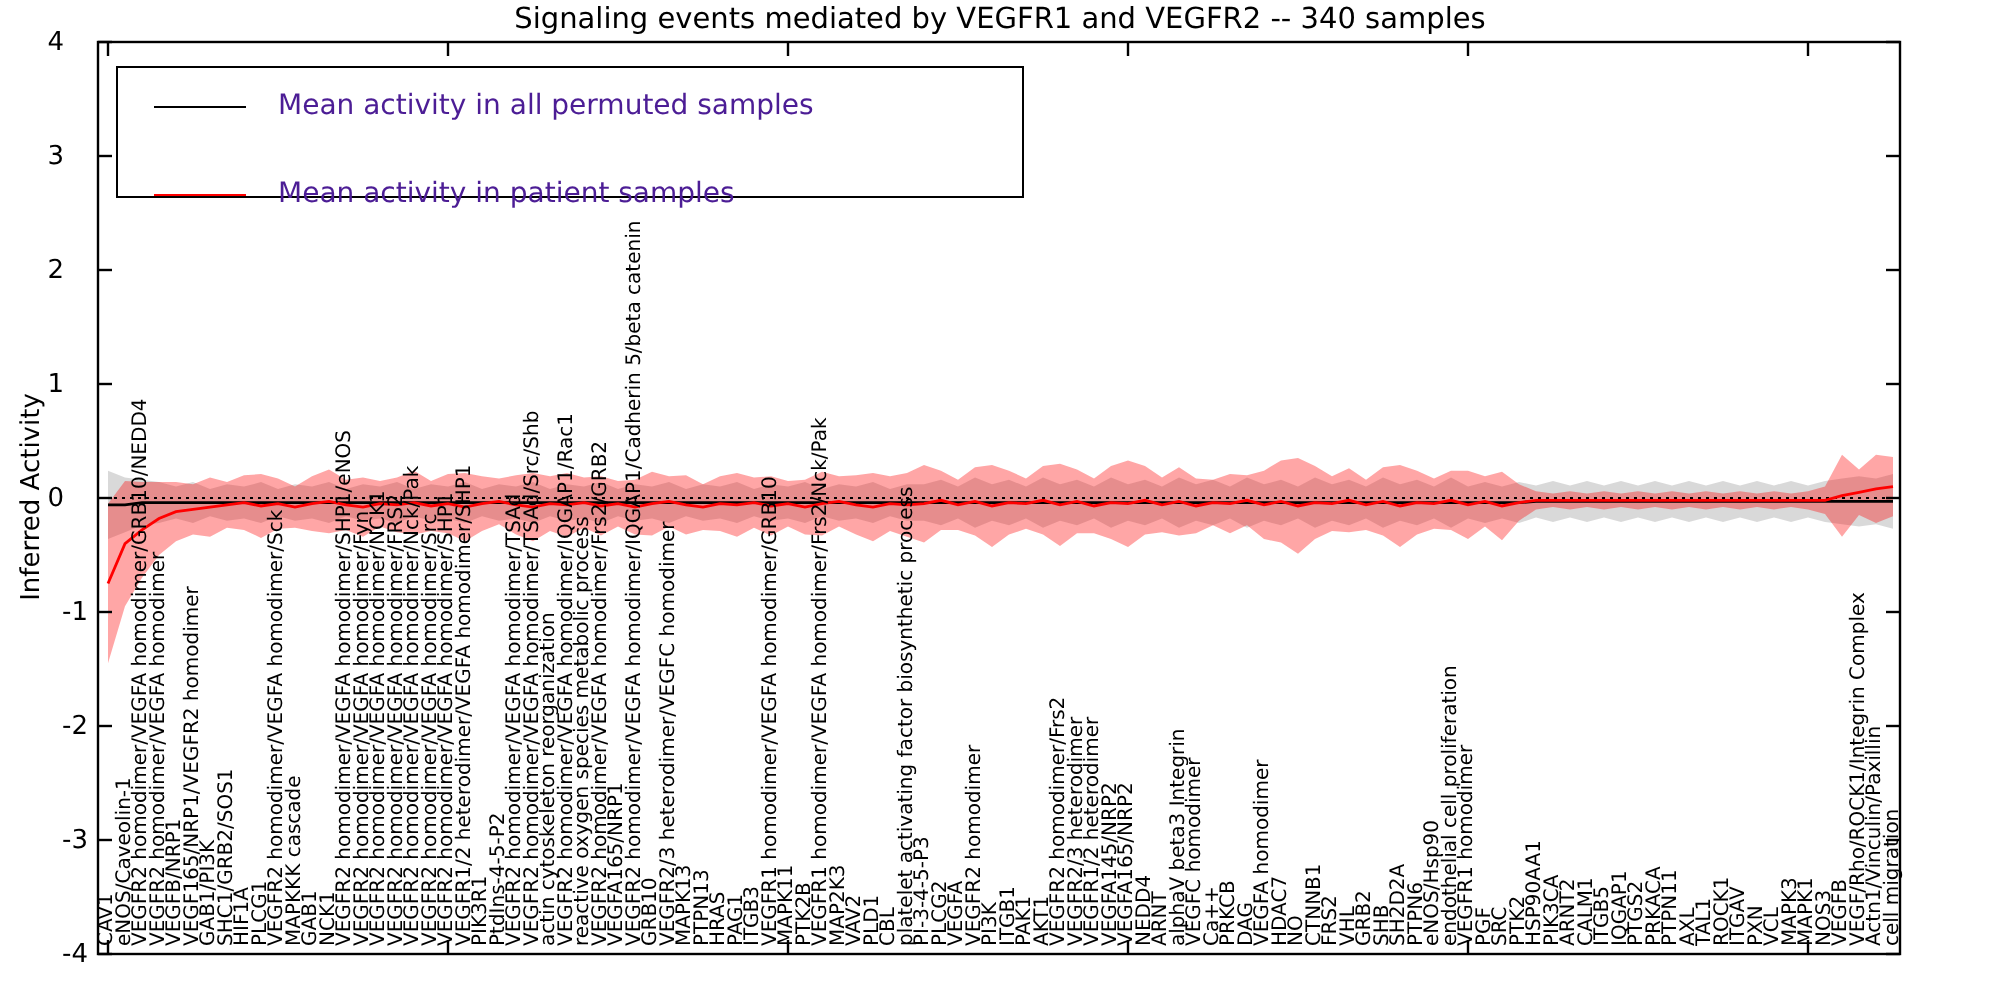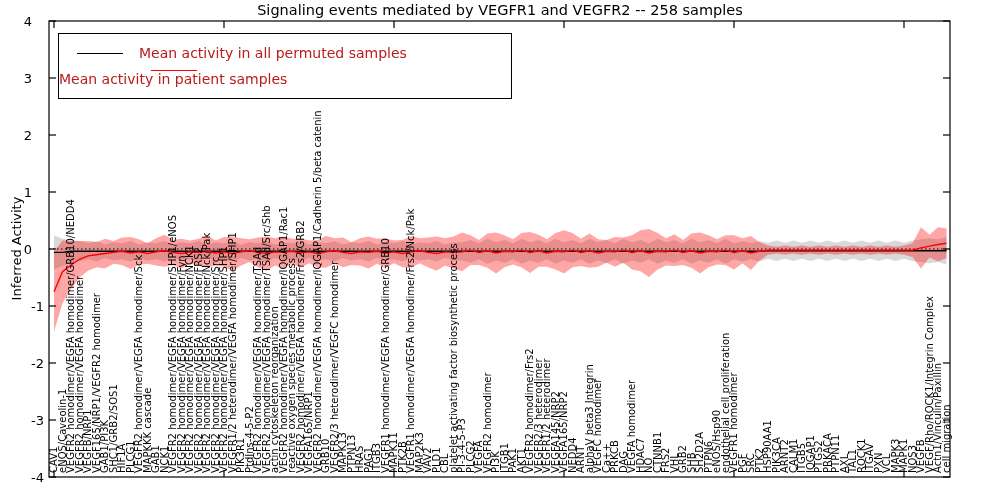--- a/index.html
+++ b/index.html
@@ -12,21 +12,21 @@
           font-size:13px;color:#000;}
   .ylabel{position:absolute;left:-44px;top:241px;width:120px;text-align:center;
           font-size:13px;color:#000;transform:rotate(-90deg);}
   .ytick{position:absolute;width:32px;text-align:right;font-size:13px;color:#000;}
   .ytick-r{left:12px;}
   .legend{position:absolute;left:58px;top:33px;width:452px;height:64px;
           border:1.5px solid #000;background:#fff;z-index:5;}
   .legend-row{position:absolute;left:0;height:22px;display:flex;align-items:center;}
   .legend-line{display:inline-block;width:46px;height:0;border-top:1.6px solid #000;
                margin-left:18px;margin-right:16px;}
-  .legend-text{font-size:14px;color:#b91c1c;}
+  .legend-text{font-size:14px;color:#4c1d95;}
   .xlab{position:absolute;white-space:nowrap;font-size:10px;line-height:10px;
         color:#000;transform-origin:0 0;transform:rotate(-90deg);}
   #labels{position:absolute;left:0;top:0;width:1000px;height:500px;}
 </style>
 </head>
 <body>
 
 <div id="fig">
   <svg id="plot-svg" width="1000" height="500">
       <polygon points="54,235.32 62.5,238.74 71,239.88 79.5,241.02 88,243.3 96.5,241.02 105,244.44 113.5,242.16 122,243.3 130.5,241.02 139,244.44 147.5,242.16 156,243.3 164.5,241.02 173,244.44 181.5,242.16 190,243.3 198.5,241.02 207,244.44 215.5,242.16 224,243.3 232.5,241.02 241,244.44 249.5,242.16 258,243.3 266.5,241.02 275,244.44 283.5,242.16 292,243.3 300.5,241.02 309,244.44 317.5,242.16 326,243.3 334.5,241.02 343,244.44 351.5,242.16 360,243.3 368.5,241.02 377,244.44 385.5,242.16 394,243.3 402.5,241.02 411,244.44 419.5,242.16 428,243.3 436.5,241.02 445,244.44 453.5,242.16 462,242.16 470.5,239.88 479,243.3 487.5,238.74 496,242.16 504.5,239.88 513,243.3 521.5,238.74 530,242.16 538.5,239.88 547,243.3 555.5,238.74 564,242.16 572.5,239.88 581,243.3 589.5,238.74 598,242.16 606.5,239.88 615,243.3 623.5,238.74 632,242.16 640.5,239.88 649,243.3 657.5,238.74 666,242.16 674.5,239.88 683,243.3 691.5,238.74 700,242.16 708.5,239.88 717,243.3 725.5,238.74 734,243.3 742.5,241.02 751,243.3 759.5,241.02 768,242.73 776.5,240.45 785,242.73 793.5,240.45 802,242.73 810.5,240.45 819,242.73 827.5,240.45 836,242.73 844.5,240.45 853,242.73 861.5,240.45 870,242.73 878.5,240.45 887,242.73 895.5,240.45 904,242.73 912.5,240.45 921,239.31 929.5,238.17 938,239.31 946.5,237.03 946.5,264.39 938,262.11 929.5,263.25 921,262.11 912.5,260.97 904,258.69 895.5,260.97 887,258.69 878.5,260.97 870,258.69 861.5,260.97 853,258.69 844.5,260.97 836,258.69 827.5,260.97 819,258.69 810.5,260.97 802,258.69 793.5,260.97 785,258.69 776.5,260.97 768,258.69 759.5,261.54 751,259.26 742.5,261.54 734,259.26 725.5,263.82 717,259.26 708.5,262.68 700,260.4 691.5,263.82 683,259.26 674.5,262.68 666,260.4 657.5,263.82 649,259.26 640.5,262.68 632,260.4 623.5,263.82 615,259.26 606.5,262.68 598,260.4 589.5,263.82 581,259.26 572.5,262.68 564,260.4 555.5,263.82 547,259.26 538.5,262.68 530,260.4 521.5,263.82 513,259.26 504.5,262.68 496,260.4 487.5,263.82 479,259.26 470.5,262.68 462,260.4 453.5,260.4 445,258.12 436.5,261.54 428,259.26 419.5,260.4 411,258.12 402.5,261.54 394,259.26 385.5,260.4 377,258.12 368.5,261.54 360,259.26 351.5,260.4 343,258.12 334.5,261.54 326,259.26 317.5,260.4 309,258.12 300.5,261.54 292,259.26 283.5,260.4 275,258.12 266.5,261.54 258,259.26 249.5,260.4 241,258.12 232.5,261.54 224,259.26 215.5,260.4 207,258.12 198.5,261.54 190,259.26 181.5,260.4 173,258.12 164.5,261.54 156,259.26 147.5,260.4 139,258.12 130.5,261.54 122,259.26 113.5,260.4 105,258.12 96.5,261.54 88,259.26 79.5,261.54 71,262.68 62.5,266.1 54,269.52 " fill="#000000" fill-opacity="0.15" stroke="none"></polygon>
@@ -168,36 +168,36 @@
       <div class="xlab" style="left: 882px; top: 473px;">VCL</div>
       <div class="xlab" style="left: 890.5px; top: 473px;">MAPK3</div>
       <div class="xlab" style="left: 899px; top: 473px;">MAPK1</div>
       <div class="xlab" style="left: 907.5px; top: 473px;">NOS3</div>
       <div class="xlab" style="left: 916px; top: 473px;">VEGFB</div>
       <div class="xlab" style="left: 924.5px; top: 473px;">VEGF/Rho/ROCK1/Integrin Complex</div>
       <div class="xlab" style="left: 933px; top: 473px;">Actn1/Vinculin/Paxillin</div>
       <div class="xlab" style="left: 941.5px; top: 473px;">cell migration</div>
     </div>
 
-  <div class="title">Signaling events mediated by VEGFR1 and VEGFR2 -- 258 samples</div>
+  <div class="title">Signaling events mediated by VEGFR1 and VEGFR2 -- 340 samples</div>
   <div class="ylabel">Inferred Activity</div>
 
   <div class="ytick" style="top:14px;">4</div>
   <div class="ytick" style="top:71px;">3</div>
   <div class="ytick" style="top:128px;">2</div>
   <div class="ytick" style="top:185px;">1</div>
   <div class="ytick" style="top:242px;">0</div>
   <div class="ytick ytick-r" style="top:299px;">-1</div>
   <div class="ytick ytick-r" style="top:356px;">-2</div>
   <div class="ytick ytick-r" style="top:413px;">-3</div>
   <div class="ytick ytick-r" style="top:470px;">-4</div>
 
   <div class="legend">
     <div class="legend-row" style="top:8px;">
       <span class="legend-line" style="border-top-color:#000000;"></span>
       <span class="legend-text">Mean activity in all permuted samples</span>
     </div>
-    <div class="legend-row" style="top:36px;flex-direction:column;">
+    <div class="legend-row" style="top:52px;">
       <span class="legend-line" style="border-top-color:#ff0000;"></span>
       <span class="legend-text">Mean activity in patient samples</span>
     </div>
   </div>
 </div>
 
 </body></html>

